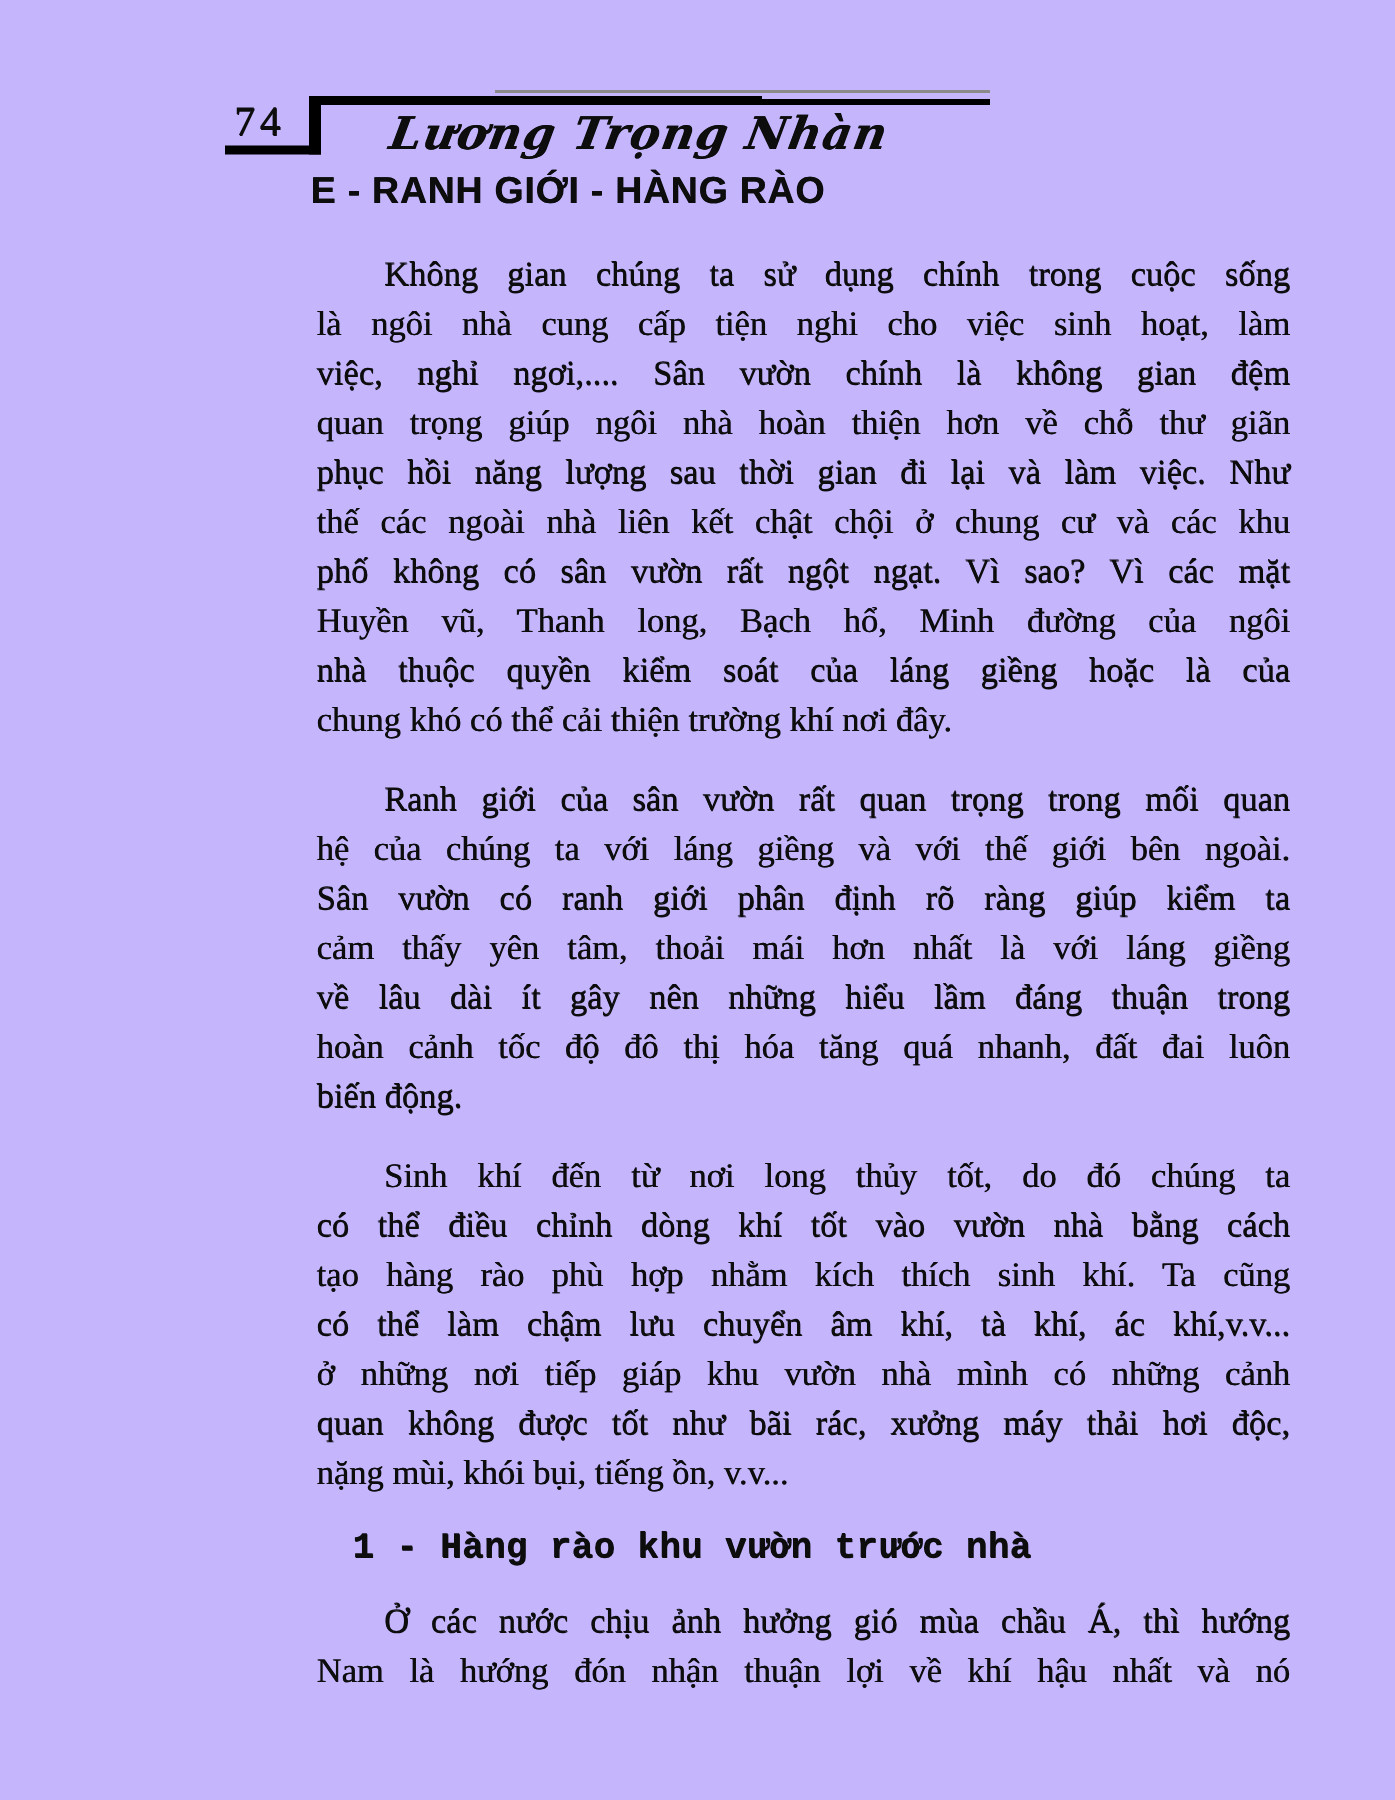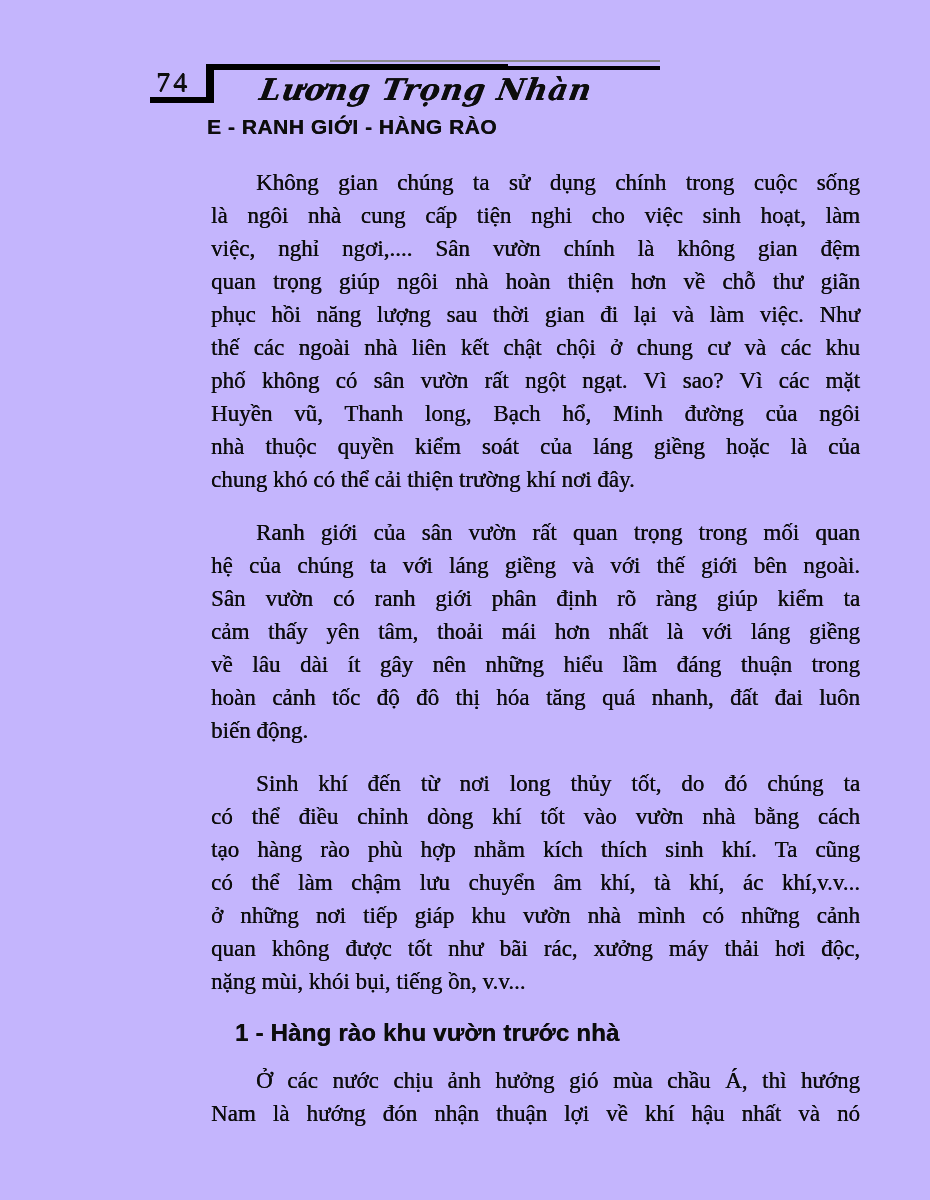--- a/index.html
+++ b/index.html
@@ -35,35 +35,35 @@
     transform: skewX(-10deg);
     text-shadow: 0.4px 0.4px 0 currentColor;
   }
   
   .body {
     position: absolute; left: 163px; top: 112px; width: 697px;
     text-shadow: 0.35px 0.35px 0 currentColor;
   }
   .heading {
     font-family: "Liberation Sans", sans-serif;
-    font-weight: bold; font-size: 21px; line-height: 30px;
+    font-weight: bold; font-size: 25px; line-height: 30px;
     letter-spacing: 0.5px;
     margin: 0 0 24px 44px;
   }
   .para { margin: 0 0 20px 0; }
   .line {
     font-size: 23px; line-height: 33px;
     text-align: justify;
     text-align-last: justify;
     margin-left: 48px;
   }
   .line.first { text-indent: 45px; }
   .line.last  { text-align-last: left; }
   .subheading {
-    font-family: Liberation Sans, sans-serif;
+    font-family: Liberation Mono, monospace;
     font-weight: bold; font-size: 24px; line-height: 30px;
     letter-spacing: 0.2px;
     margin: 6px 0 16px 72px;
   }
 </style>
 </head>
 <body>
 
 <div class="page">
   <header>

